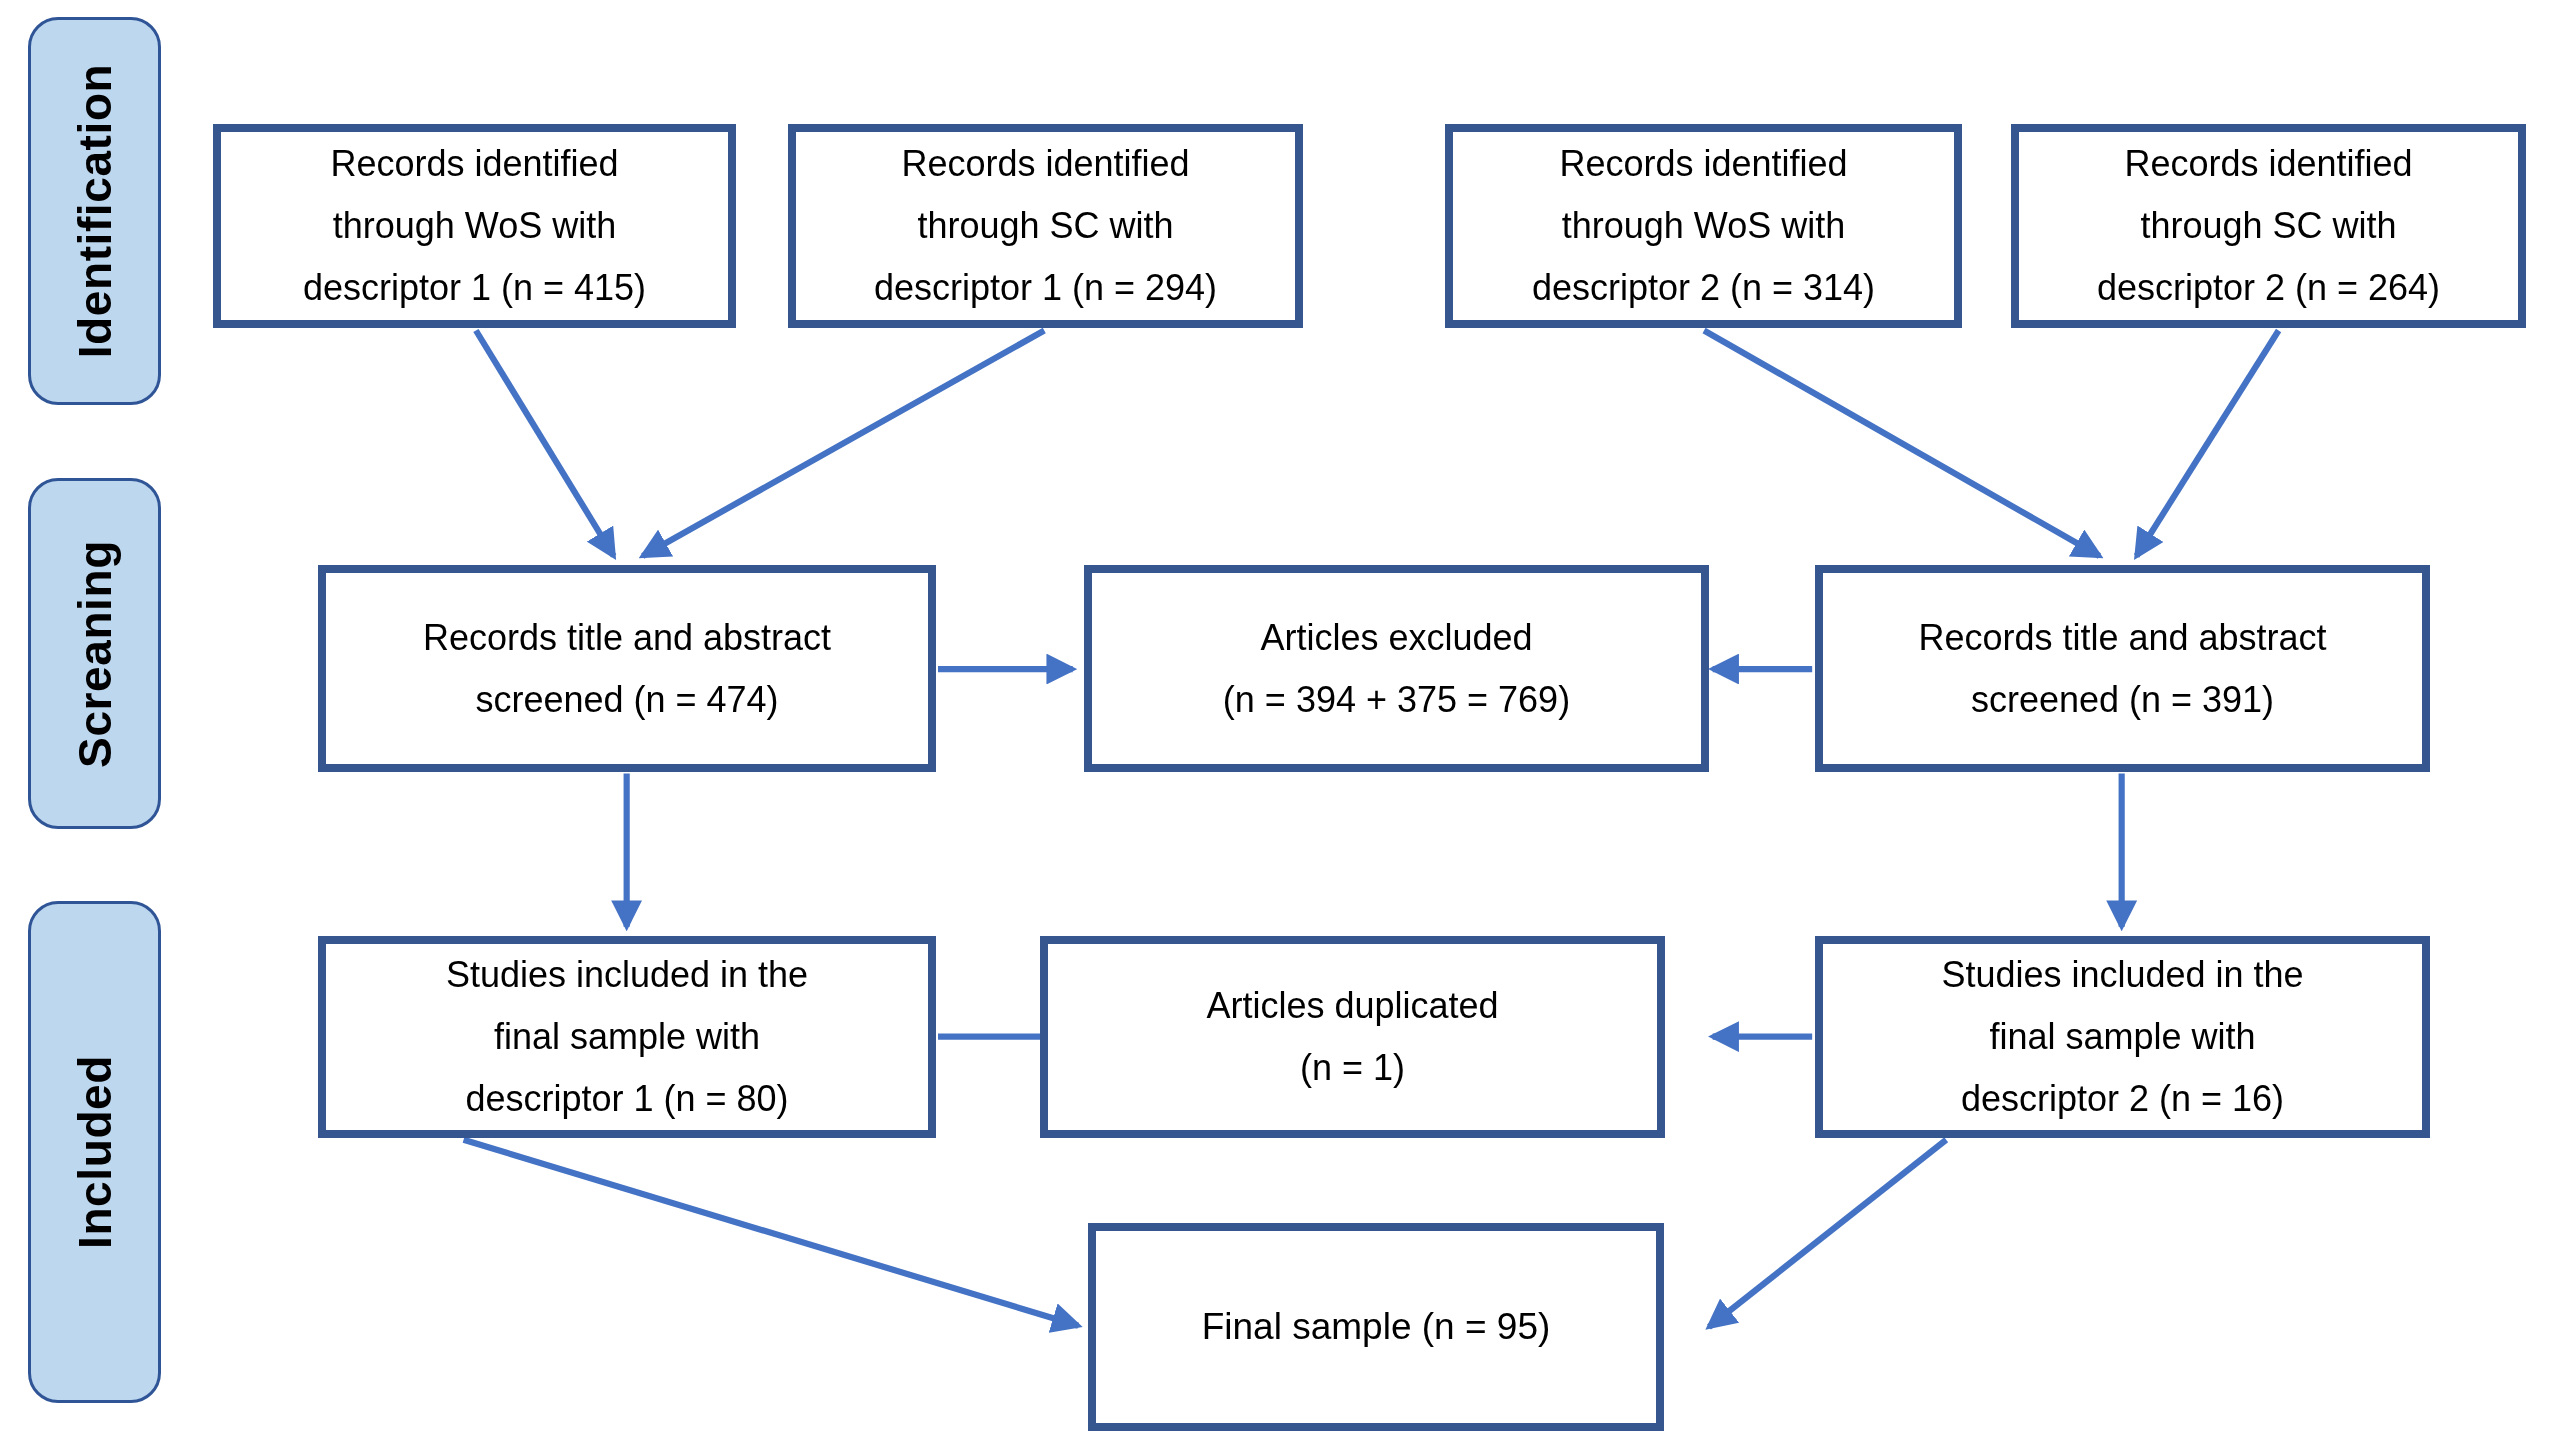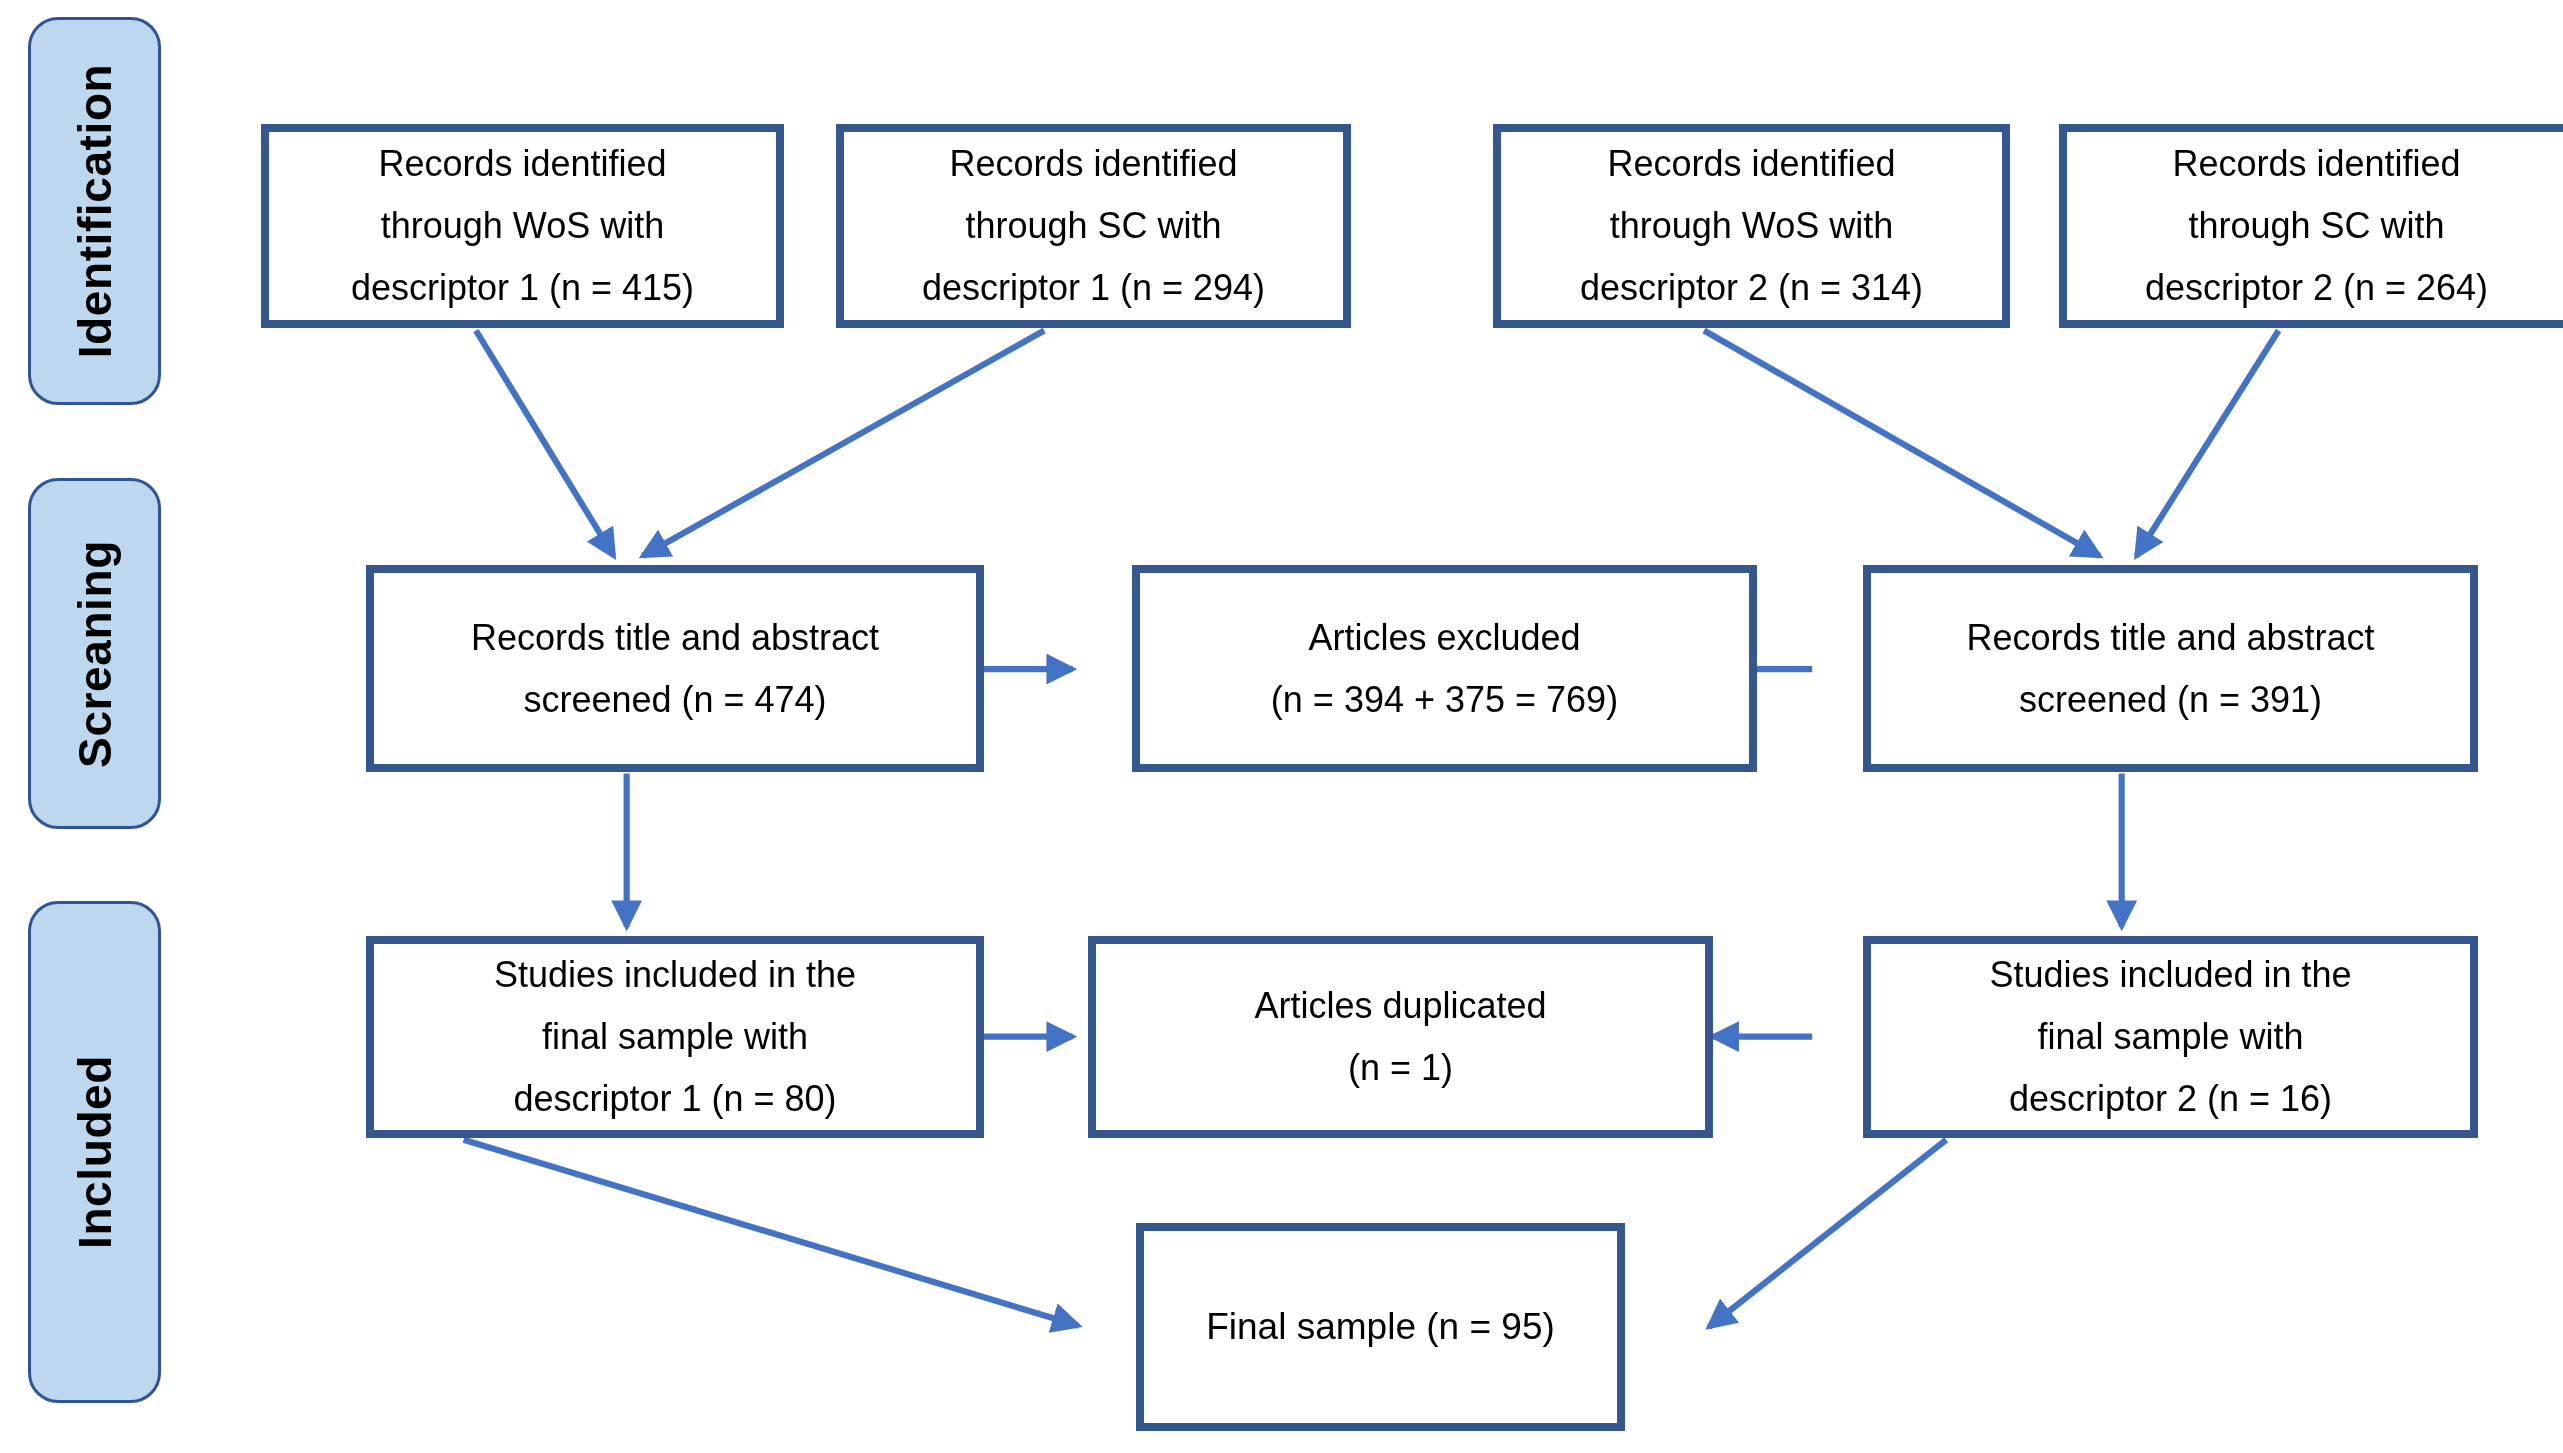--- a/index.html
+++ b/index.html
@@ -35,21 +35,20 @@
     font-size:46px;font-weight:bold;
     letter-spacing:0.6px;
   }
   .fbox{
     position:absolute;
     background:var(--box-bg);
     border:8px solid var(--box-border);
     box-sizing:border-box;
     display:flex;align-items:center;justify-content:center;
     text-align:center;
-    margin-left:48px;
   }
   .fbox .txt{
     white-space:pre-line;
     font-size:36px;
     line-height:1.72;
   }
   .fbox.final .txt{font-size:37px;}
   #arrows{position:absolute;left:0;top:0;width:2563px;height:1453px;pointer-events:none;}
   #arrows line{stroke:var(--arrow);stroke-width:10px;}
 </style>
@@ -130,18 +129,18 @@
   <div class="fbox" style="left:1040px;top:936px;width:625px;height:202px;">
     <span class="txt">Articles duplicated
 (n = 1)</span>
   </div>
   <div class="fbox" style="left:1815px;top:936px;width:615px;height:202px;">
     <span class="txt">Studies included in the
 final sample with
 descriptor 2 (n = 16)</span>
   </div>
 
-  <div class="fbox final" style="left:1088px;top:1223px;width:489px;height:208px;">
+  <div class="fbox final" style="left:1088px;top:1223px;width:576px;height:208px;">
     <span class="txt">Final sample (n = 95)</span>
   </div>
 
 </div>
 
 
 </body></html>

